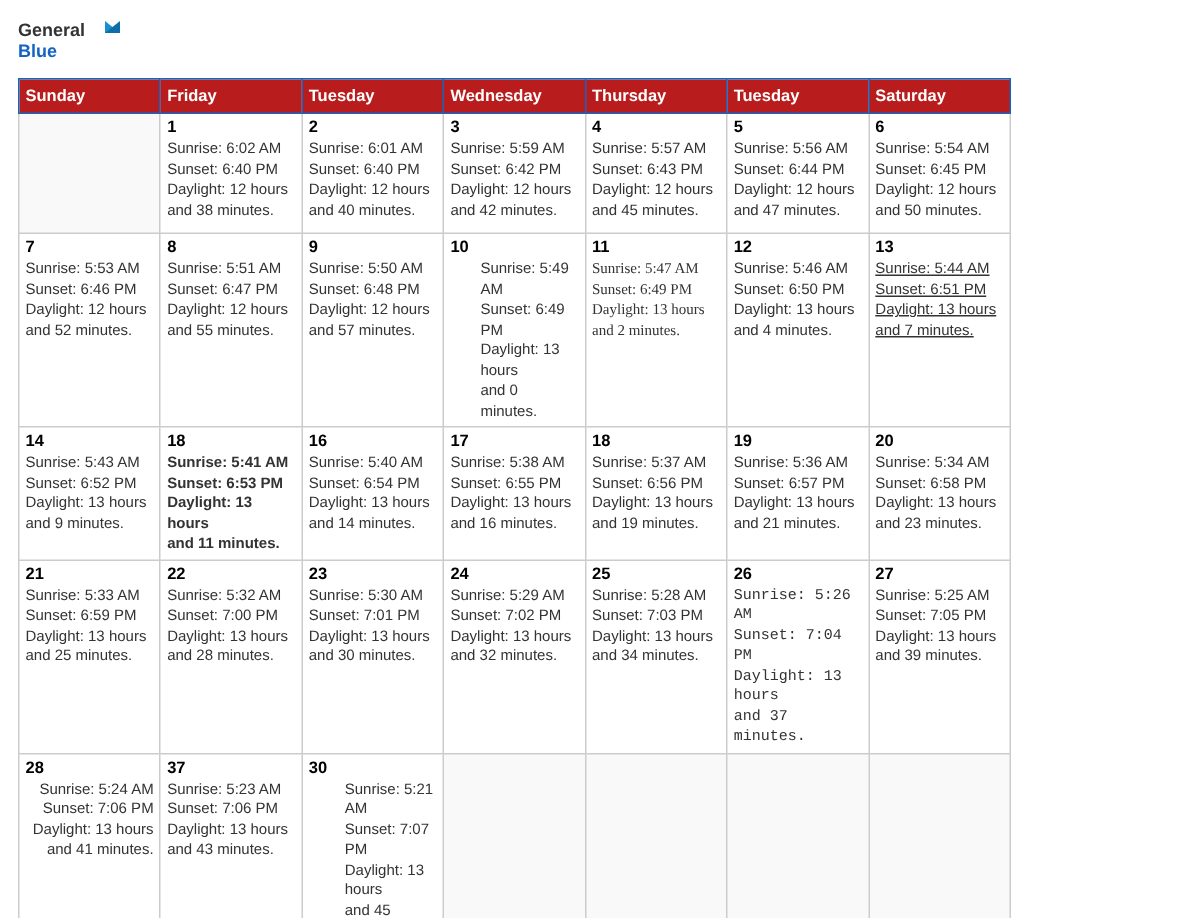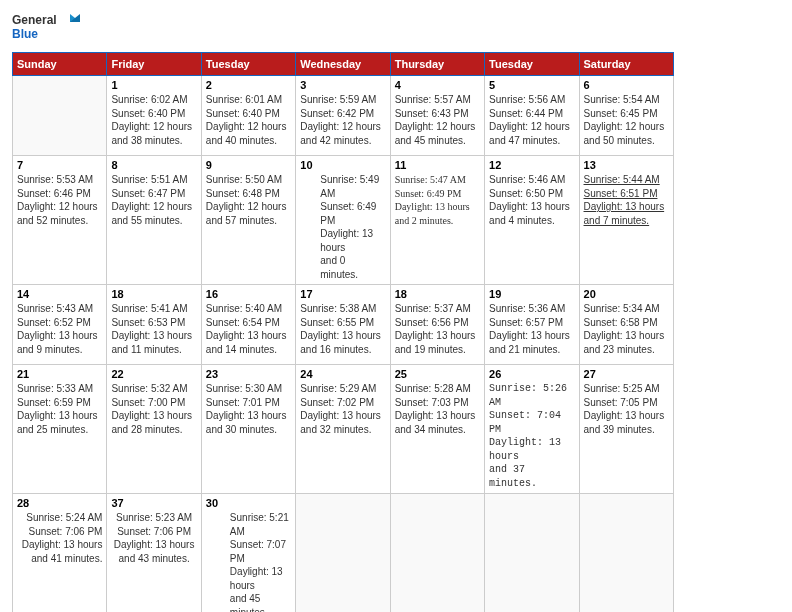--- a/index.html
+++ b/index.html
@@ -207,21 +207,21 @@
         <tr>
           <td>
             <span class="day-num">14</span>
             <div class="cell-text" style="white-space: pre-line;">Sunrise: 5:43 AM
 Sunset: 6:52 PM
 Daylight: 13 hours
 and 9 minutes.</div>
           </td>
           <td>
             <span class="day-num">18</span>
-            <div class="cell-text" style="white-space: pre-line;">Sunrise: 5:41 AM
+            <div class="cell-text" style="white-space: pre-line; font-weight: bold;">Sunrise: 5:41 AM
 Sunset: 6:53 PM
 Daylight: 13 hours
 and 11 minutes.</div>
           </td>
           <td>
             <span class="day-num">16</span>
             <div class="cell-text" style="white-space: pre-line;">Sunrise: 5:40 AM
 Sunset: 6:54 PM
 Daylight: 13 hours
 and 14 minutes.</div>
@@ -309,21 +309,21 @@
         <tr>
           <td>
             <span class="day-num">28</span>
             <div class="cell-text" style="white-space: pre-line; text-align: right;">Sunrise: 5:24 AM
 Sunset: 7:06 PM
 Daylight: 13 hours
 and 41 minutes.</div>
           </td>
           <td>
             <span class="day-num">37</span>
-            <div class="cell-text" style="white-space: pre-line; text-align: center;">Sunrise: 5:23 AM
+            <div class="cell-text" style="white-space: pre-line;">Sunrise: 5:23 AM
 Sunset: 7:06 PM
 Daylight: 13 hours
 and 43 minutes.</div>
           </td>
           <td>
             <span class="day-num">30</span>
             <div class="cell-text" style="white-space: pre-line; margin-left: 24px;">Sunrise: 5:21 AM
 Sunset: 7:07 PM
 Daylight: 13 hours
 and 45 minutes.</div>

